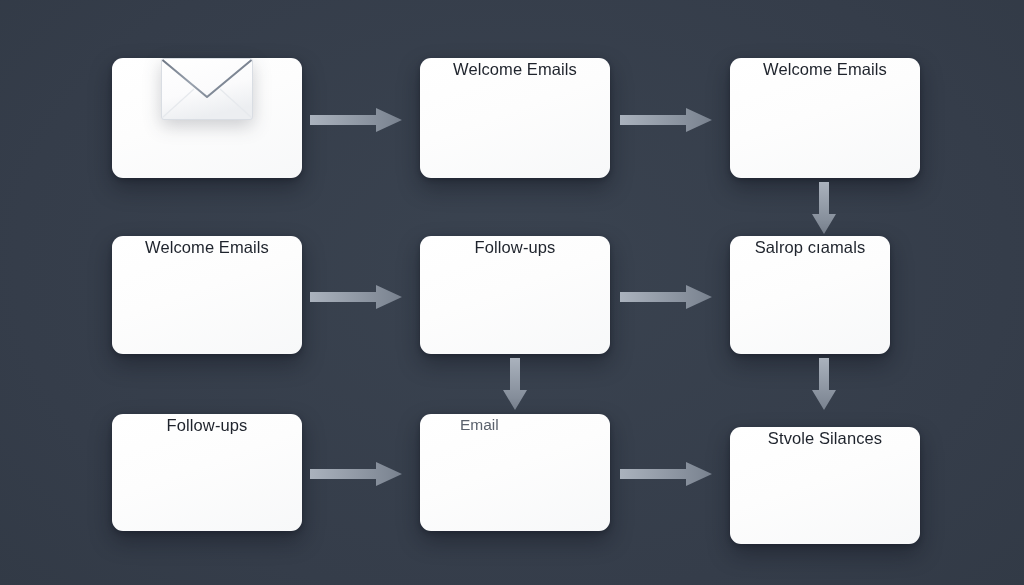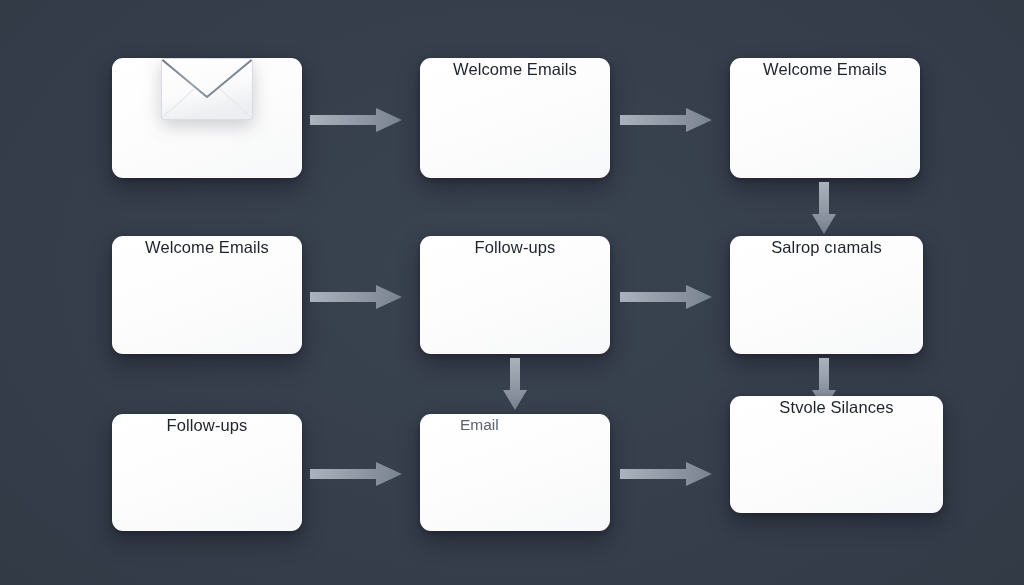--- a/index.html
+++ b/index.html
@@ -177,21 +177,21 @@
       <defs>
         <linearGradient id="arrH4" x1="0" y1="0" x2="1" y2="0">
           <stop offset="0%" stop-color="#aab2bd"></stop>
           <stop offset="100%" stop-color="#79828f"></stop>
         </linearGradient>
       </defs>
       <path d="M0 7 L66 7 L66 0 L92 12 L66 24 L66 17 L0 17 Z" fill="url(#arrH4)"></path>
     </svg>
   </div>
 
-  <div class="node" style="left:730px; top:236px; width:193px; height:118px;">
+  <div class="node" style="left:730px; top:236px; width:160px; height:118px;">
     <span class="node-label">Salrop cıamals</span>
   </div>
 
   <div class="arrow" style="left:503px; top:358px;">
     <svg width="24" height="52" viewBox="0 0 24 52" xmlns="http://www.w3.org/2000/svg">
       <defs>
         <linearGradient id="arrV2" x1="0" y1="0" x2="0" y2="1">
           <stop offset="0%" stop-color="#aab2bd"></stop>
           <stop offset="100%" stop-color="#79828f"></stop>
         </linearGradient>
@@ -239,17 +239,17 @@
       <defs>
         <linearGradient id="arrH6" x1="0" y1="0" x2="1" y2="0">
           <stop offset="0%" stop-color="#aab2bd"></stop>
           <stop offset="100%" stop-color="#79828f"></stop>
         </linearGradient>
       </defs>
       <path d="M0 7 L66 7 L66 0 L92 12 L66 24 L66 17 L0 17 Z" fill="url(#arrH6)"></path>
     </svg>
   </div>
 
-  <div class="node" style="left:730px; top:396px; width:213px; height:117px;">
+  <div class="node" style="left:730px; top:427px; width:190px; height:117px;">
     <span class="node-label">Stvole Silances</span>
   </div>
 
 </div>
 
 </body></html>

